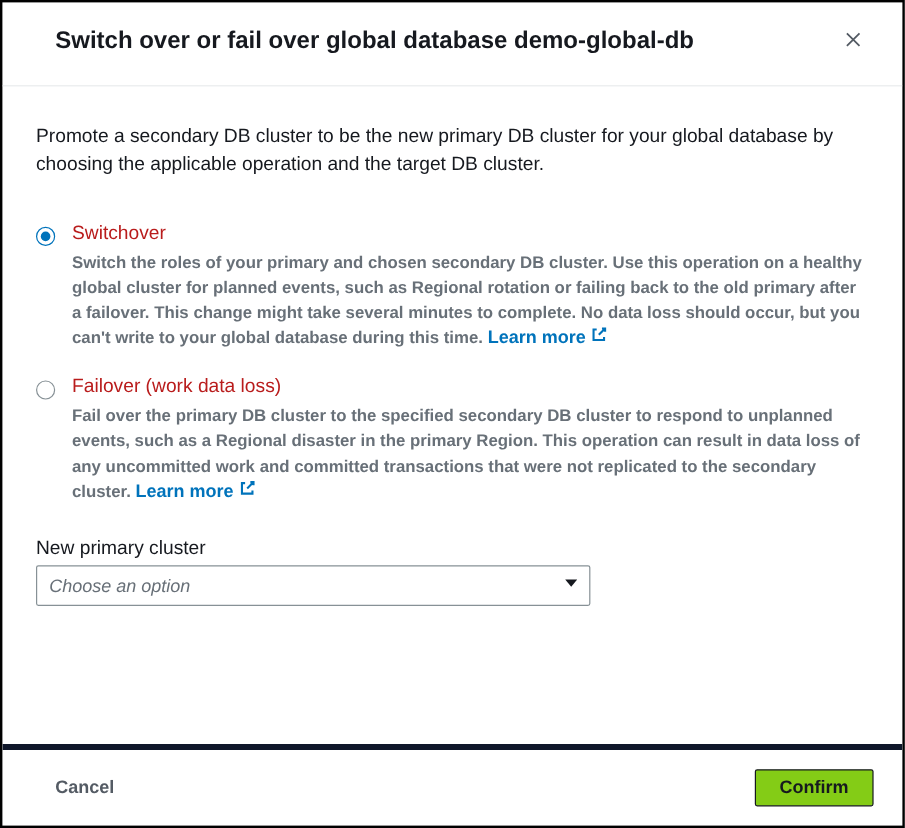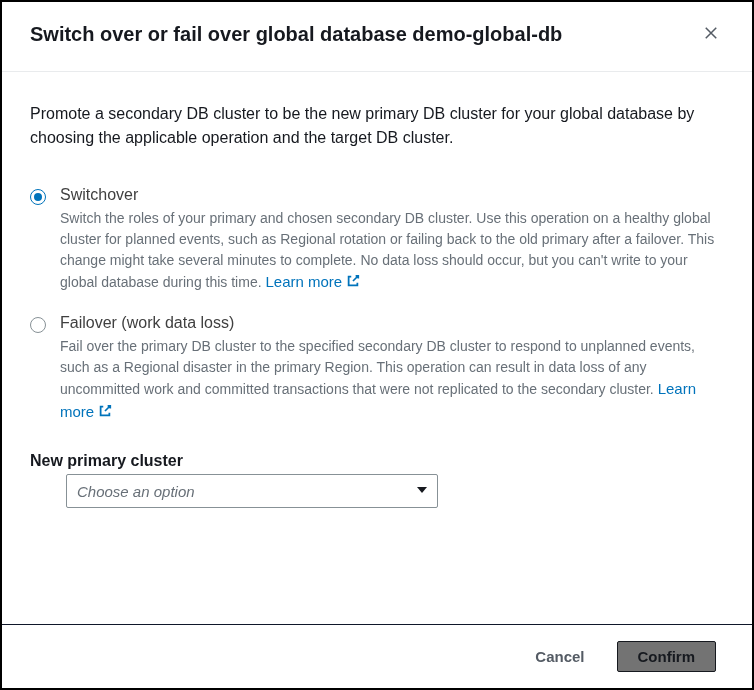--- a/index.html
+++ b/index.html
@@ -13,21 +13,21 @@
       width: 754px;
       height: 690px;
       border: 2px solid #000;
     }
     .modal {
       display: flex;
       flex-direction: column;
       height: 100%;
     }
     .header {
-      padding: 18px 28px 22px 28px;
+      padding: 18px 28px 22px 44px;
       display: flex;
       align-items: center;
       justify-content: space-between;
       border-bottom: 1px solid #e9ebed;
     }
     .header-title {
       font-size: 20px;
       font-weight: 700;
       color: #16191f;
     }
@@ -95,27 +95,28 @@
       width: 8px;
       height: 8px;
       border-radius: 50%;
       background: #0073bb;
     }
     .radio-content {
       flex: 1;
     }
     .radio-label {
       font-size: 16px;
-      color: #404040;
+      color: #b91c1c;
       margin-bottom: 4px;
     }
     .radio-desc {
       font-size: 14px;
       line-height: 1.5;
       color: #687078;
+      font-weight: bold;
     }
     .learn-more {
       color: #0073bb;
       text-decoration: none;
       font-size: 15px;
       cursor: pointer;
     }
     .external-icon {
       display: inline-block;
       vertical-align: middle;
@@ -123,33 +124,32 @@
     }
     .external-icon svg {
       width: 14px;
       height: 14px;
       stroke: #0073bb;
       fill: none;
       stroke-width: 2;
     }
     .field-label {
       font-size: 16px;
-      font-weight: 700;
+      font-weight: 400;
       color: #16191f;
       margin-bottom: 4px;
     }
     .field-hint {
       font-size: 14px;
       color: #687078;
       margin-bottom: 8px;
     }
     .select-wrap {
       position: relative;
-      width: 372px;
-      margin-left: 36px;
+      width: 462px;
     }
     .select {
       width: 100%;
       height: 34px;
       border: 1px solid #879196;
       border-radius: 2px;
       padding: 0 32px 0 10px;
       font-size: 15px;
       font-style: italic;
       color: #687078;
@@ -164,41 +164,41 @@
       top: 50%;
       transform: translateY(-50%);
       pointer-events: none;
     }
     .select-caret svg {
       width: 12px;
       height: 12px;
       fill: #16191f;
     }
     .footer {
-      border-top: 1px solid #0f172a;
-      padding: 16px 36px;
-      display: flex;
-      justify-content: flex-end;
+      border-top: 5px solid #0f172a;
+      padding: 16px 24px;
+      display: flex;
+      justify-content: space-between;
       gap: 12px;
     }
     .btn {
       padding: 6px 20px;
       font-size: 15px;
       font-weight: 700;
       border-radius: 2px;
       cursor: pointer;
       border: none;
       font-family: inherit;
     }
     .btn-cancel {
       background: transparent;
       color: #545b64;
     }
     .btn-confirm {
-      background: #737373;
+      background: #84cc16;
       color: #16191f;
       border: 1px solid #16191f;
     }
   </style>
 </head>
 <body>
 
 <div class="modal">
   <div class="header">
     <div class="header-title">Switch over or fail over global database demo-global-db</div>

